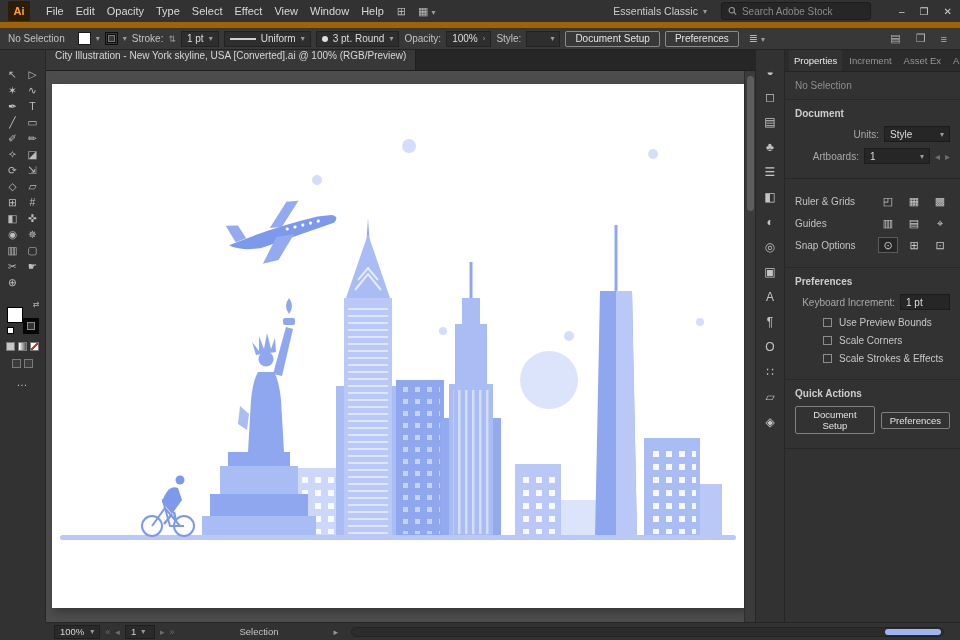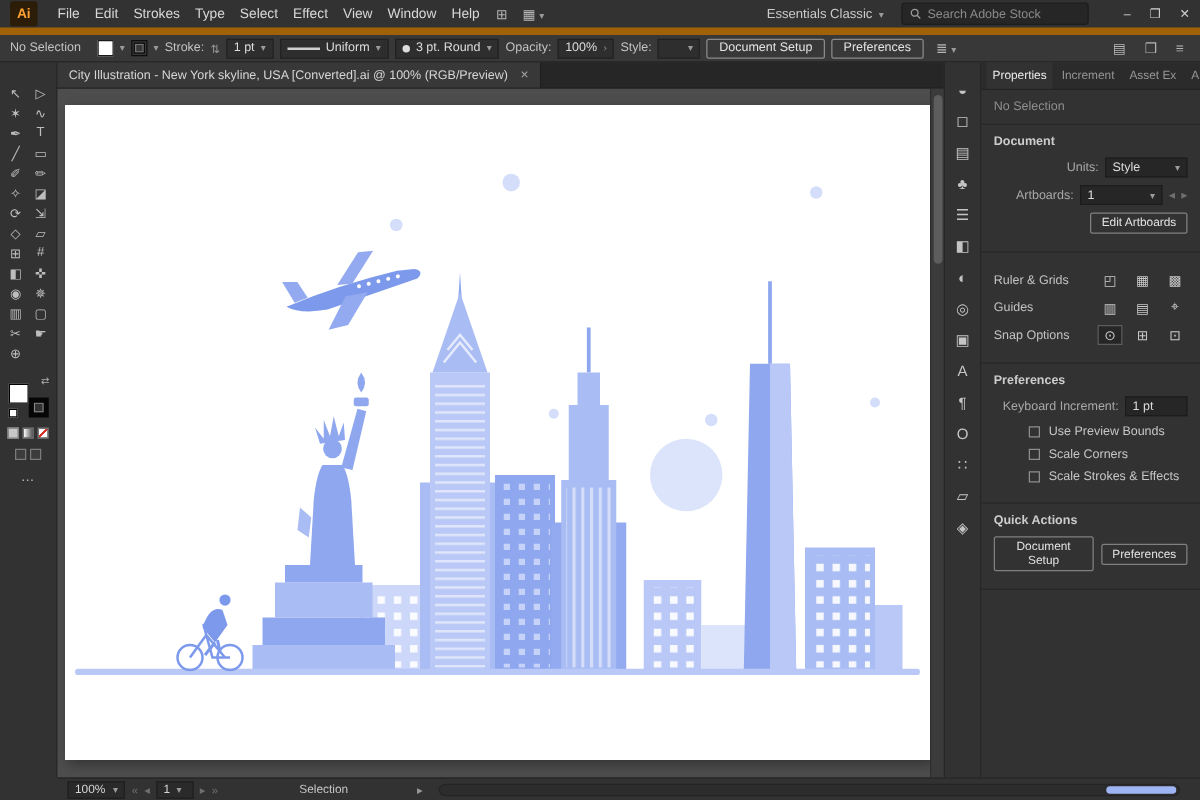--- a/index.html
+++ b/index.html
@@ -70,21 +70,21 @@
   .mini{ width:9px; height:9px; border:1px solid #7a7a7a; background:#c7c7c7; }
   .mini.grad-mode{ background:linear-gradient(90deg,#ffffff,#555555); }
   .mini.none-mode{ background:linear-gradient(135deg, #ffffff 42%, #d93025 42%, #d93025 58%, #ffffff 58%); }
   .mini.draw-mode{ background:#3c3c3c; }
   .tool-ellipsis{ margin-top:8px; color:#bdbdbd; font-size:11px; letter-spacing:1px; }
 
   
   .tabbar{ position:absolute; left:46px; top:50px; right:205px; height:21px;
     background:#262626; border-bottom:1px solid #1e1e1e; display:flex; }
   .doc-tab{ background:#383838; display:flex; align-items:center; gap:10px;
-    padding:0 9px; font-size:10px; color:#d6d6d6; border-right:1px solid #1e1e1e; }
+    padding:0 9px; font-size:10px; color:#d6d6d6; border-right:1px solid #1e1e1e;flex-direction:column; }
   .tab-close{ color:#aaaaaa; font-size:11px; }
 
   
   .canvas{ position:absolute; left:46px; top:71px; right:205px; bottom:18px;
     background:#4d4d4d; overflow:hidden; }
   .artboard{ position:absolute; left:6px; top:13px; width:692px; height:524px;
     background:#ffffff; box-shadow:3px 3px 9px rgba(0,0,0,0.35); }
   .vscroll{ position:absolute; right:0; top:0; bottom:0; width:11px;
     background:#3b3b3b; border-left:1px solid #2d2d2d; }
   .vthumb{ position:absolute; top:5px; left:2px; width:7px; height:135px;
@@ -148,21 +148,21 @@
 <div class="app">
 
   <header class="menubar">
     <div class="ai-logo">Ai</div>
     <nav class="menus">
 
         <span class="menu-item">File</span>
 
         <span class="menu-item">Edit</span>
 
-        <span class="menu-item">Strokes</span>
+        <span class="menu-item">Opacity</span>
 
         <span class="menu-item">Type</span>
 
         <span class="menu-item">Select</span>
 
         <span class="menu-item">Effect</span>
 
         <span class="menu-item">View</span>
 
         <span class="menu-item">Window</span>
@@ -487,23 +487,20 @@
       </div>
       <div class="prow">
         <span class="plabel">Artboards:</span>
         <span class="p-select">
             <span>1</span>
             <span class="caret">▾</span>
           </span>
         <span class="dim">◂</span>
         <span class="dim">▸</span>
       </div>
-      <div class="prow">
-        <button class="p-btn">Edit Artboards</button>
-      </div>
     </div>
 
     <div class="sec">
       <div class="prow split">
         <span class="plabel-l">Ruler &amp; Grids</span>
         <span class="icon-btns">
           <span class="icon-btn">◰</span>
           <span class="icon-btn">▦</span>
           <span class="icon-btn">▩</span>
         </span>

